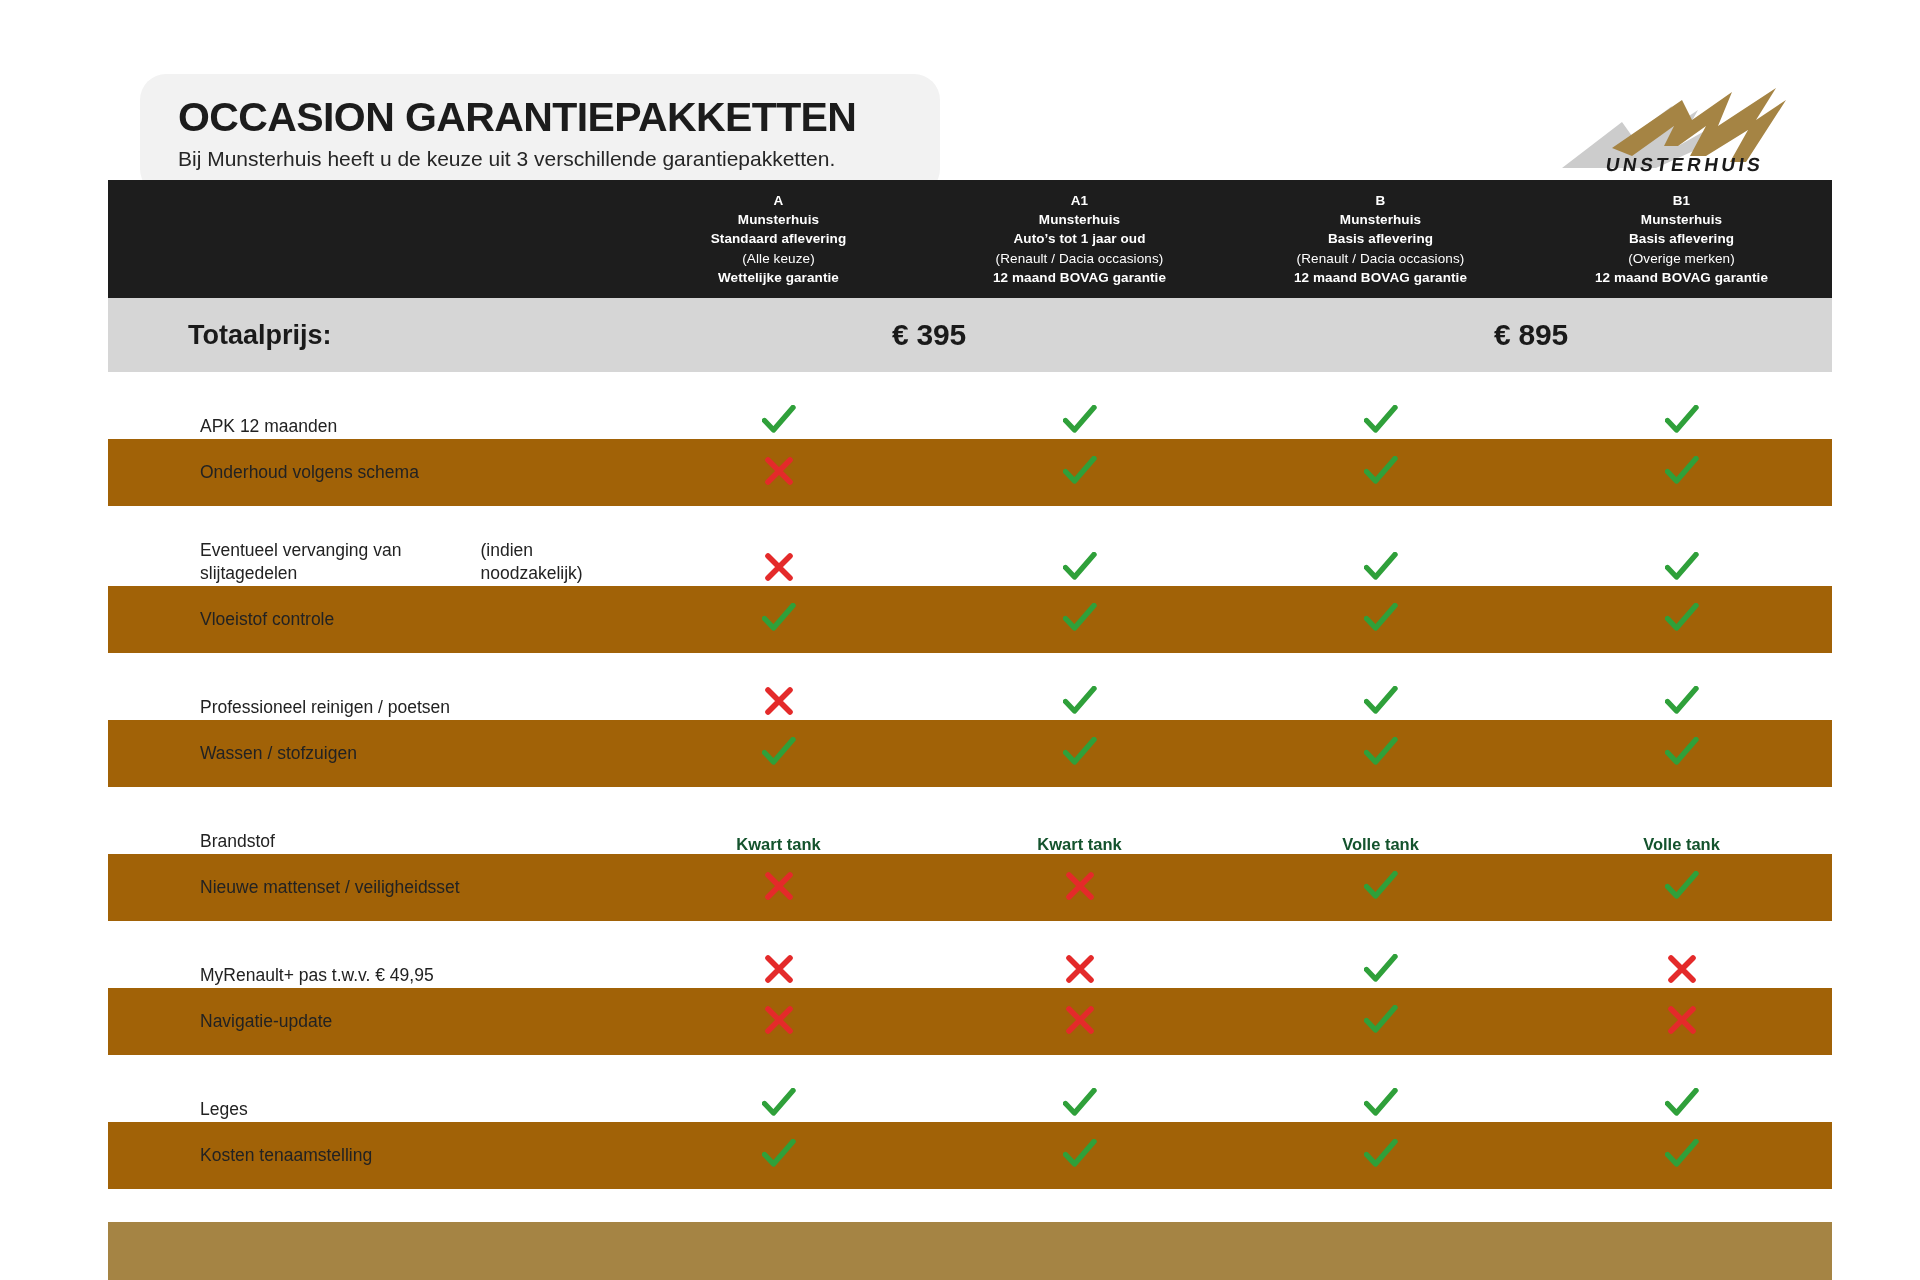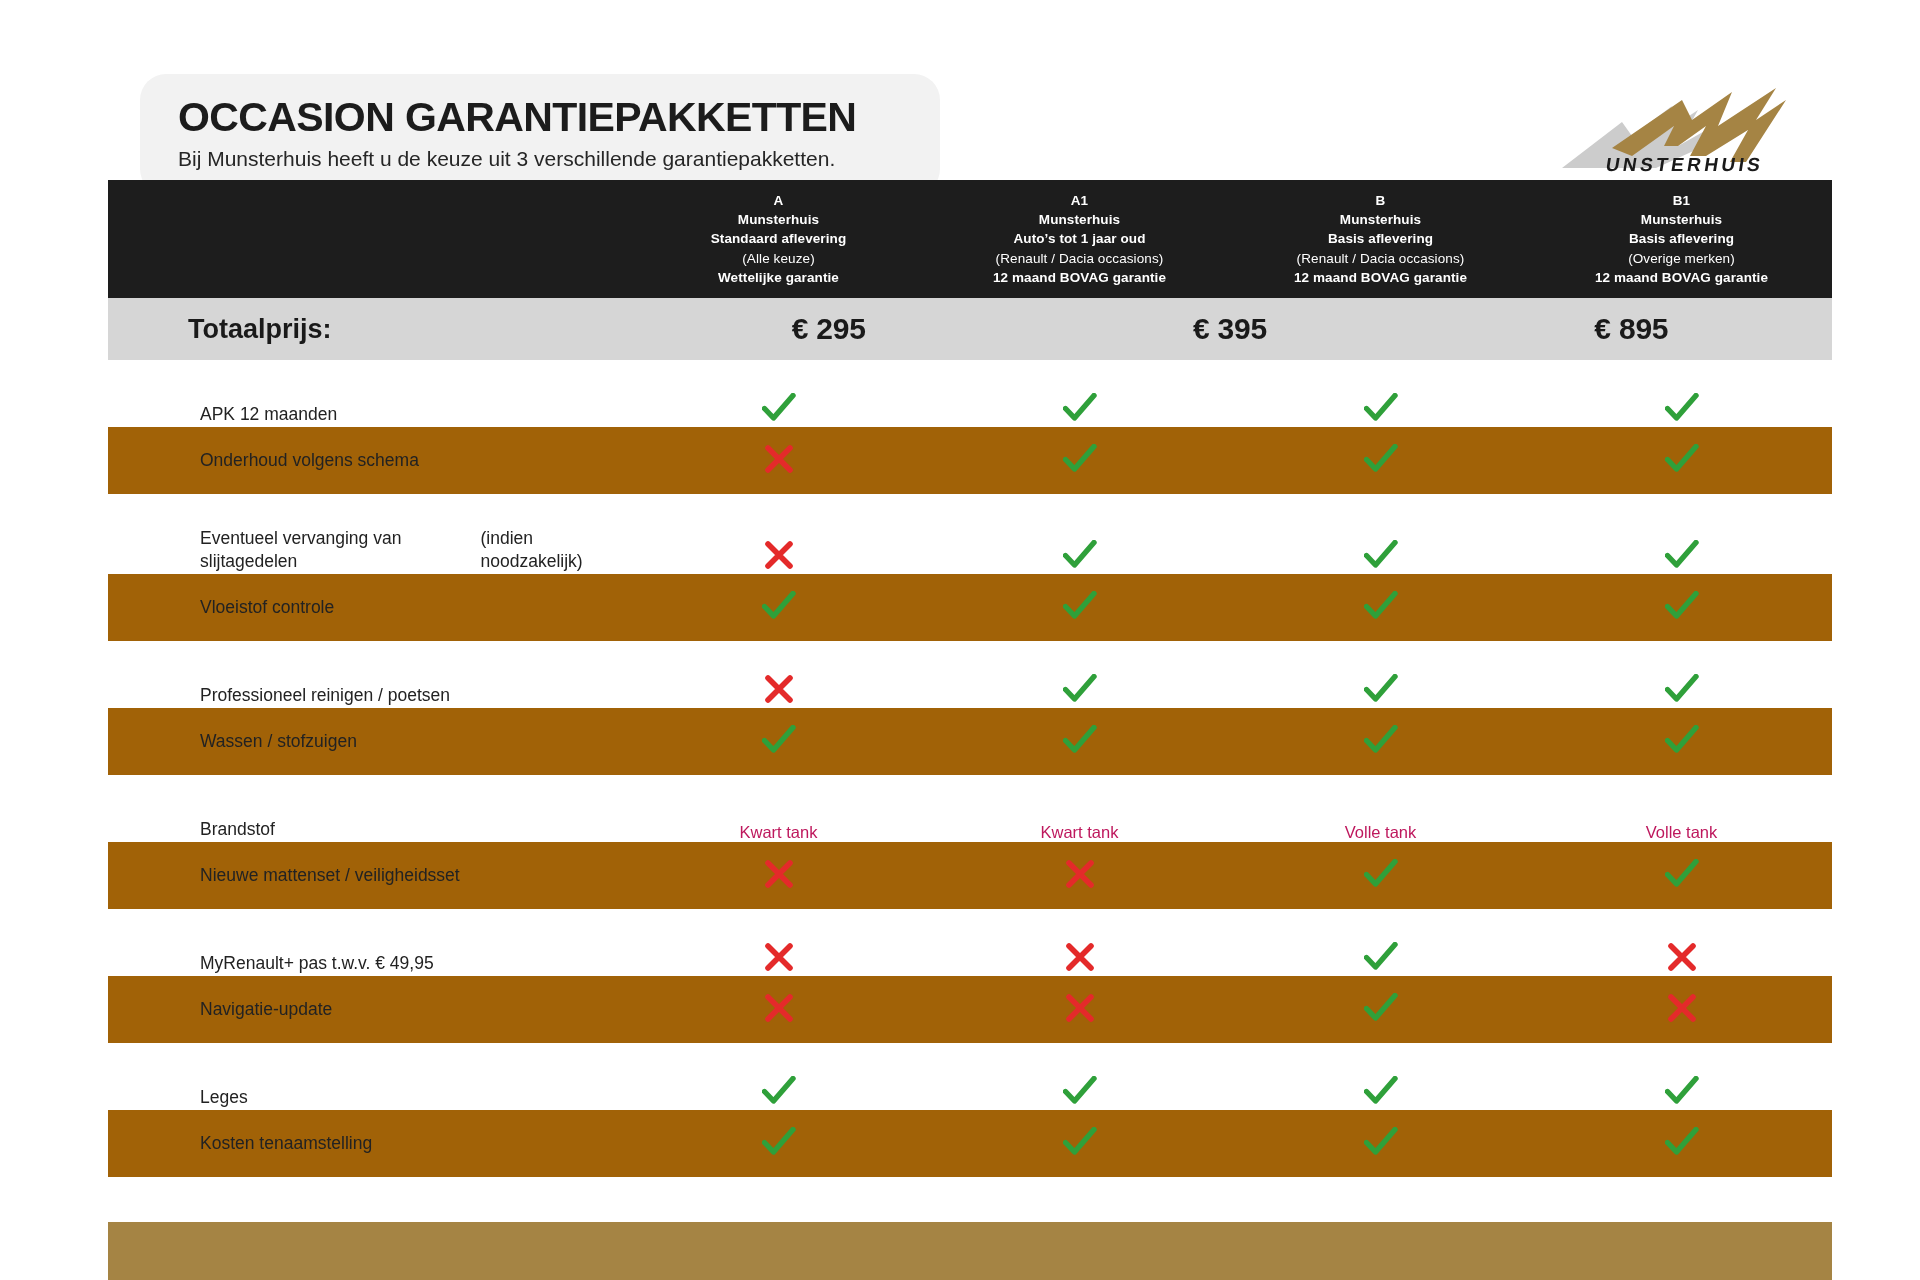--- a/index.html
+++ b/index.html
@@ -112,21 +112,21 @@
     letter-spacing: 0.1px;
     white-space: nowrap;
   }
   .hd-line.light {
     font-weight: 400;
   }
 
   
   .row-price {
     background: #d6d6d6;
-    height: 62px;
+    height: 74px;
   }
   .row-price .cell-label {
     font-size: 27px;
     font-weight: 700;
     color: #1a1a1a;
     padding-left: 80px;
   }
   .price-val {
     font-size: 30px;
     font-weight: 700;
@@ -135,22 +135,22 @@
   }
 
   
   .row-data { height: 67px; }
   .row-data.alt { background: #a16207; }
   .row-data.plain { background: #ffffff; align-items: flex-end; }
   .row-data.tall { height: 80px; }
 
   .txtval {
     font-size: 16.5px;
-    font-weight: 400;
-    color: #be185d;
+    font-weight: 700;
+    color: #14532d;
   }
 
   
   .ic { display: block; }
 
   
   .goldbar {
     position: absolute;
     left: 108px;
     top: 1222px;
@@ -215,23 +215,20 @@
       <div class="hd-line">Munsterhuis</div>
       <div class="hd-line">Basis aflevering</div>
       <div class="hd-line light">(Overige merken)</div>
       <div class="hd-line">12 maand BOVAG garantie</div>
     </div>
   </div>
 
   <div class="row row-price">
     <div class="cell-label">Totaalprijs:</div>
     <div class="cell-val">
-      <span class="price-val">€ 295</span>
-    </div>
-    <div class="cell-val">
       <span class="price-val">€ 395</span>
     </div>
     <div class="cell-val">
       <span class="price-val">€ 895</span>
     </div>
   </div>
 
   <div id="rows-host">
       <div class="row row-data plain">
         <div class="cell-label">

